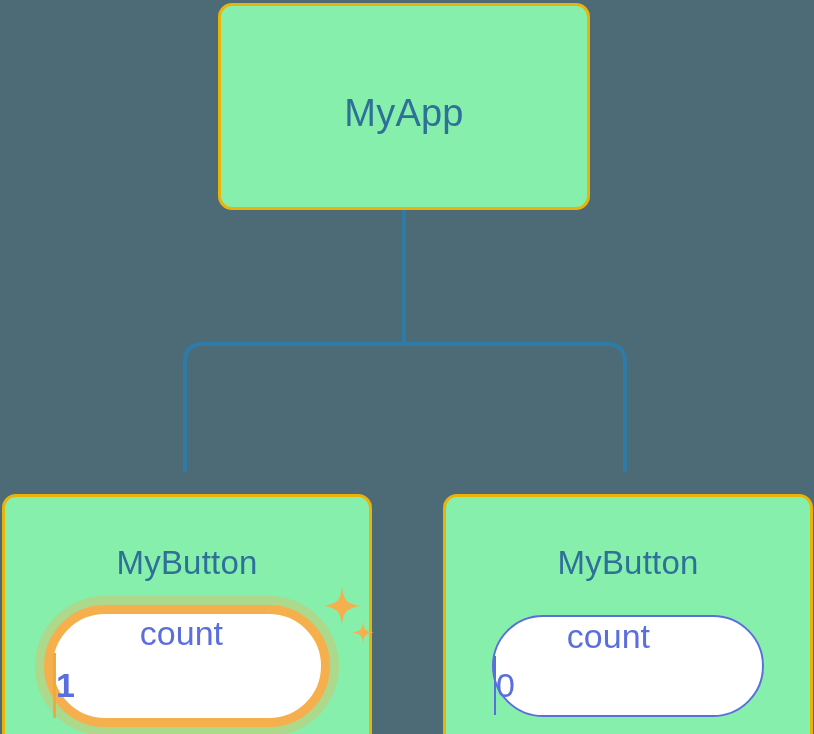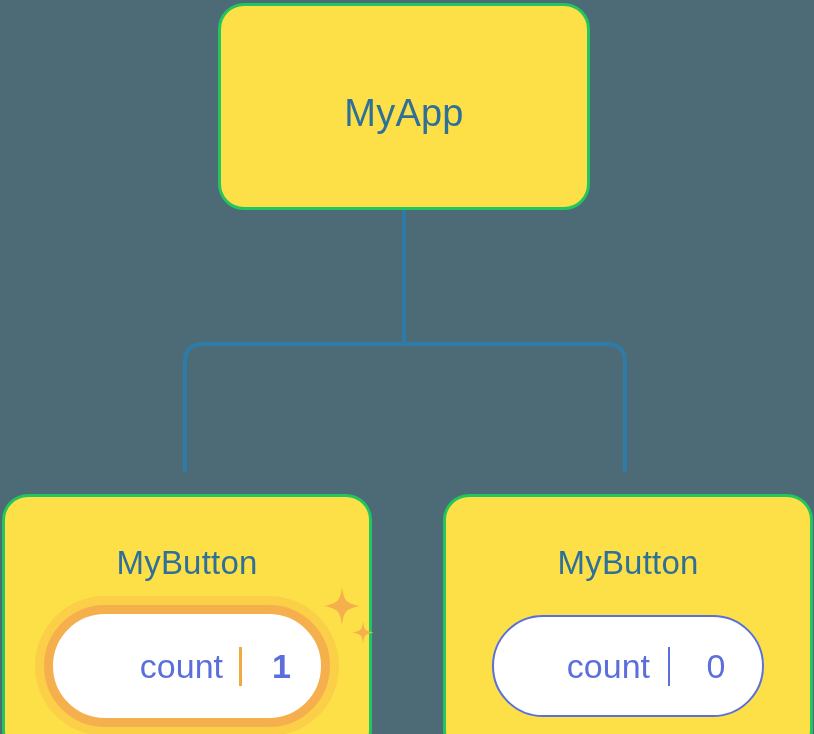--- a/index.html
+++ b/index.html
@@ -26,23 +26,23 @@
     top: 0;
     width: 814px;
     height: 734px;
     z-index: 1;
   }
 
   
   .node {
     position: absolute;
     box-sizing: border-box;
-    background: #fde047;
-    border: 3px solid #22c55e;
-    border-radius: 26px;
+    background: #86efac;
+    border: 3px solid #eab308;
+    border-radius: 14px;
     z-index: 2;
   }
   .node-title {
     position: absolute;
     left: 0;
     right: 0;
     text-align: center;
     color: #2f7099;
     letter-spacing: 0.2px;
     white-space: nowrap;
@@ -79,24 +79,25 @@
     position: absolute;
     left: 0;
     right: 0;
     top: 108px;
     display: flex;
     justify-content: center;
   }
   .pill {
     position: relative;
     display: flex;
-    align-items: center;
+    align-items: flex-start;
     box-sizing: border-box;
     border-radius: 999px;
     background: #ffffff;
+    flex-direction: column;
   }
   .pill-key, .pill-val {
     display: flex;
     align-items: center;
     justify-content: center;
     box-sizing: border-box;
   }
 
   
   .pill.plain {

